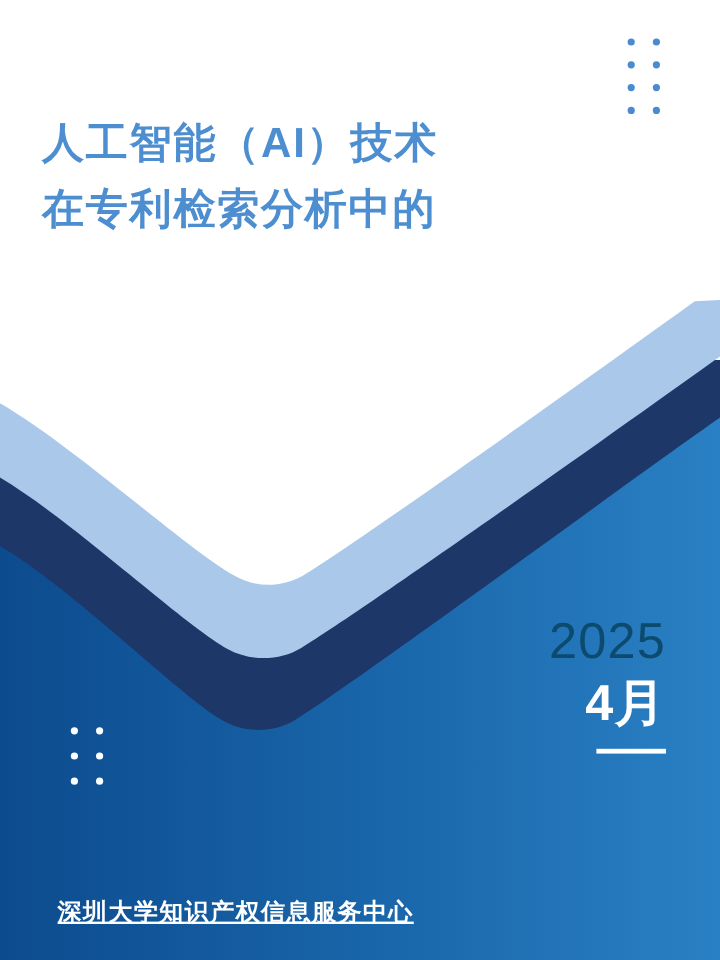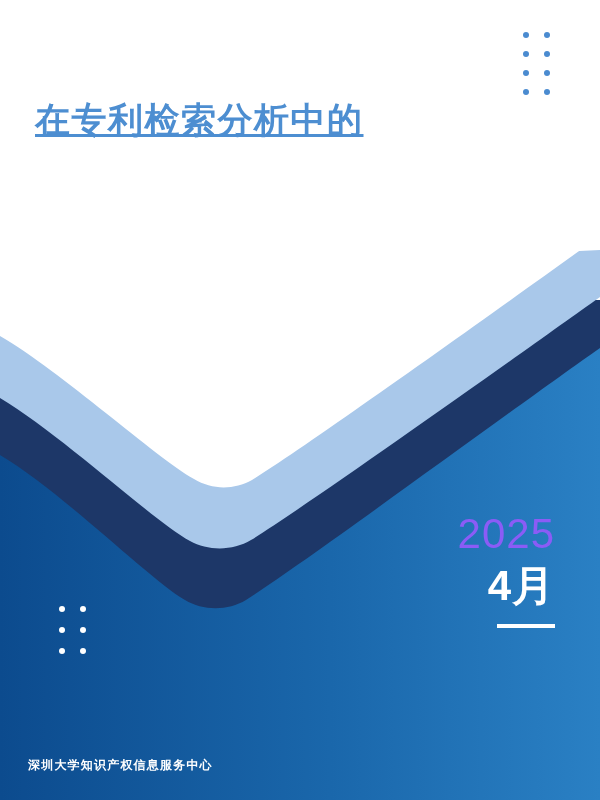--- a/index.html
+++ b/index.html
@@ -91,26 +91,27 @@
   .date-rule {
     margin-top: 12px;
     margin-left: auto;
     width: 58px;
     height: 4px;
   }
 
   
   .footer-org {
     position: absolute;
-    left: 28px;
+    left: 48px;
     bottom: 26px;
     z-index: 5;
-    font-size: 12px;
+    font-size: 20px;
     font-weight: bold;
     letter-spacing: 1.2px;
+    text-decoration: underline;
   }
 </style>
 </head>
 <body>
 
 <div id="cover">
 
   <svg id="bg-art" viewBox="0 0 600 800" preserveAspectRatio="none">
     <defs>
       <linearGradient id="bottomGrad" x1="0" y1="0" x2="1" y2="0">
@@ -141,21 +142,22 @@
     <path fill="#ffffff" d="M 0 0
              L 600 0
              L 600 236
              C 522 292, 306 447, 252 480
              C 234 490, 212 490, 194 479
              C 155 457, 62 372, 0 336
              Z"></path>
   </svg>
 
   <div class="title-block">
-    <div class="title-line" style="color:#4d8ed1;text-decoration:underline;">在专利检索分析中的</div>
+    <div class="title-line" style="color:#4d8ed1;">人工智能（AI）技术</div>
+    <div class="title-line" style="color:#4d8ed1;">在专利检索分析中的</div>
   </div>
 
   <div class="dot-grid" id="dots-top-right">
     <span class="dot" style="background:#4a8bd0;"></span>
     <span class="dot" style="background:#4a8bd0;"></span>
     <span class="dot" style="background:#4a8bd0;"></span>
     <span class="dot" style="background:#4a8bd0;"></span>
     <span class="dot" style="background:#4a8bd0;"></span>
     <span class="dot" style="background:#4a8bd0;"></span>
     <span class="dot" style="background:#4a8bd0;"></span>
@@ -165,20 +167,20 @@
   <div class="dot-grid" id="dots-bottom-left">
     <span class="dot" style="background:#ffffff;"></span>
     <span class="dot" style="background:#ffffff;"></span>
     <span class="dot" style="background:#ffffff;"></span>
     <span class="dot" style="background:#ffffff;"></span>
     <span class="dot" style="background:#ffffff;"></span>
     <span class="dot" style="background:#ffffff;"></span>
   </div>
 
   <div class="date-block">
-    <div class="date-year" style="color:#8b5cf6;">2025</div>
+    <div class="date-year" style="color:#0c4a6e;">2025</div>
     <div class="date-month" style="color:#ffffff;font-weight:bold;">4月</div>
     <div class="date-rule" style="background:#ffffff;"></div>
   </div>
 
   <div class="footer-org" style="color:#ffffff;">深圳大学知识产权信息服务中心</div>
 
 </div>
 
 </body></html>

